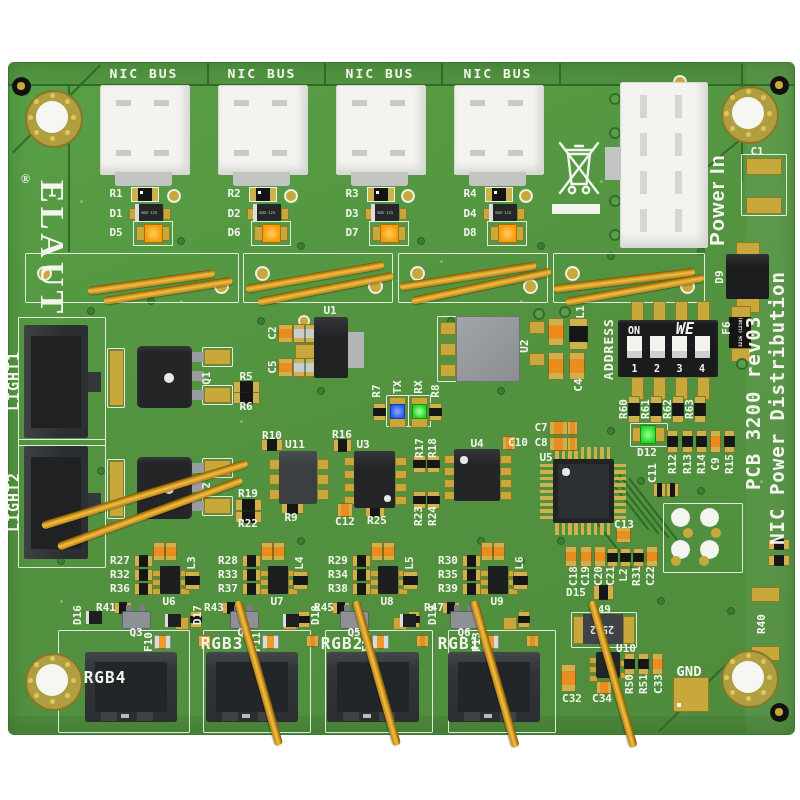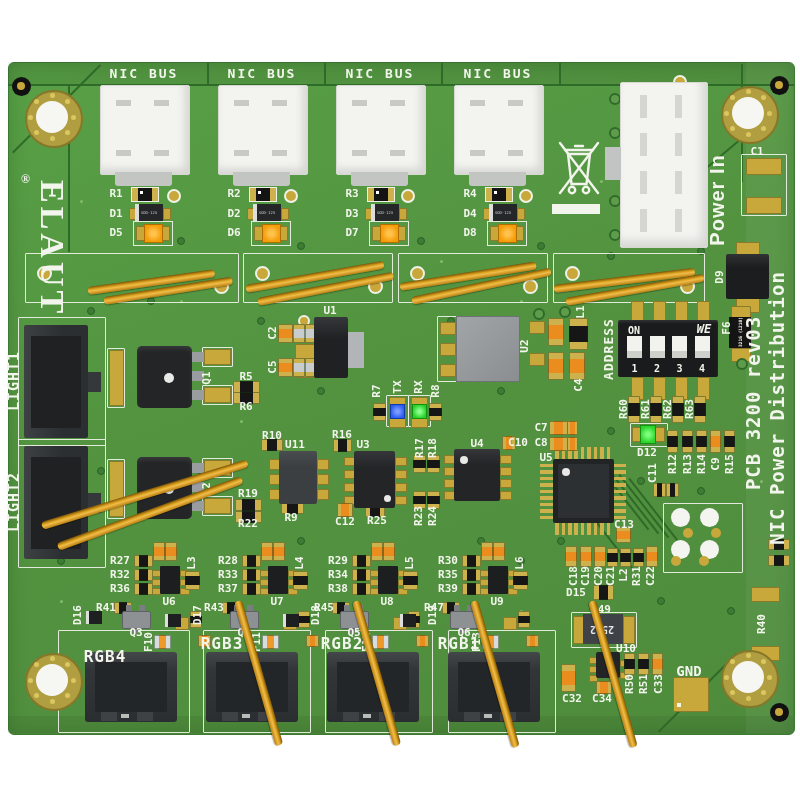--- a/index.html
+++ b/index.html
@@ -43,21 +43,21 @@
 
   <div class="vtext" style="left:608px;top:349px;font-size:13px">ADDRESS</div>
 
   <div class="vtext" style="left:14px;top:381px;font-size:15px">LIGHT1</div>
   <div class="vtext" style="left:14px;top:502px;font-size:15px">LIGHT2</div>
 
   <div class="lbl" style="left:689px;top:671px;font-size:14px">GND</div>
 
 
   <div class="lbl" style="left:634px;top:330px;font-size:10px">ON</div>
-  <div class="lbl" style="left:704px;top:329px;font-size:12px;font-style:italic">WE</div>
+  <div class="lbl" style="left:685px;top:329px;font-size:15px;font-style:italic">WE</div>
 
   <div class="vtext" style="left:740px;top:332px;font-size:4.5px;letter-spacing:0">3216 (1210)</div>
   <div class="lbl" style="left:602px;top:629px;font-size:10px;color:#e6e9ec;transform:translate(-50%,-50%) rotate(180deg)">2512</div>
 
   <div class="abs" style="left:556px;top:136px;z-index:8">
     <svg width="46" height="64" viewBox="0 0 46 64">
       <g stroke="#f2f5ec" fill="none" stroke-width="2.4" stroke-linecap="round">
         <path d="M12 18 h22 l-3.5 30 h-15 z"></path>
         <path d="M9 14 h28"></path>
         <path d="M19 10 h8"></path>
@@ -460,21 +460,21 @@
     <div style="position: absolute; left: 198px; top: 635px; width: 11px; height: 10px; background: linear-gradient(90deg, rgb(205, 177, 77) 0px, rgb(205, 177, 77) 24%, rgb(234, 140, 30) 24%, rgb(234, 140, 30) 76%, rgb(205, 177, 77) 76%); border: 1px solid rgba(25, 55, 20, 0.45); z-index: 12; border-radius: 1px;"></div>
     <div style="position: absolute; left: 190px; top: 611px; width: 10px; height: 15px; background: linear-gradient(rgb(205, 177, 77) 0px, rgb(205, 177, 77) 24%, rgb(22, 22, 22) 24%, rgb(22, 22, 22) 76%, rgb(205, 177, 77) 76%); border: 1px solid rgba(25, 55, 20, 0.45); z-index: 12; border-radius: 1px;"></div>
     <div style="position: absolute; left: 175px; top: 617px; width: 12px; height: 11px; background: rgb(201, 168, 59); border: 1px solid rgb(138, 122, 42); z-index: 9; border-radius: 1px;"></div>
     <div style="position: absolute; left: 86px; top: 611px; width: 16px; height: 13px; background: linear-gradient(90deg, rgb(221, 221, 221) 0px, rgb(221, 221, 221) 3px, rgb(29, 31, 33) 3px); z-index: 12;"></div>
     <div class="lbl v" style="left: 77px; top: 615px;">D16</div>
     <div style="position: absolute; left: 85px; top: 652px; width: 92px; height: 70px; background: linear-gradient(rgb(67, 71, 74), rgb(51, 54, 56) 25%, rgb(43, 46, 48)); border-radius: 3px; z-index: 15;"></div>
     <div style="position: absolute; left: 95px; top: 662px; width: 72px; height: 50px; background: rgb(35, 38, 40); z-index: 16;"></div>
     <div style="position: absolute; left: 101px; top: 712px; width: 16px; height: 9px; background: rgb(63, 66, 68); z-index: 17;"></div>
     <div style="position: absolute; left: 137px; top: 712px; width: 16px; height: 9px; background: rgb(63, 66, 68); z-index: 17;"></div>
     <div style="position: absolute; left: 121px; top: 714px; width: 8px; height: 4px; background: rgb(185, 189, 185); z-index: 18;"></div>
-    <div class="lbl" style="left: 105px; top: 656px; font-size: 16px; letter-spacing: 1px;">RGB4</div>
+    <div class="lbl" style="left: 105px; top: 677px; font-size: 16px; letter-spacing: 1px;">RGB4</div>
     <div class="lbl" style="left: 228px; top: 560px;">R28</div>
     <div style="position: absolute; left: 242px; top: 555px; width: 17px; height: 10px; background: linear-gradient(90deg, rgb(205, 177, 77) 0px, rgb(205, 177, 77) 24%, rgb(22, 22, 22) 24%, rgb(22, 22, 22) 76%, rgb(205, 177, 77) 76%); border: 1px solid rgba(25, 55, 20, 0.45); z-index: 12; border-radius: 1px;"></div>
     <div class="lbl" style="left: 228px; top: 574px;">R33</div>
     <div style="position: absolute; left: 242px; top: 569px; width: 17px; height: 10px; background: linear-gradient(90deg, rgb(205, 177, 77) 0px, rgb(205, 177, 77) 24%, rgb(22, 22, 22) 24%, rgb(22, 22, 22) 76%, rgb(205, 177, 77) 76%); border: 1px solid rgba(25, 55, 20, 0.45); z-index: 12; border-radius: 1px;"></div>
     <div class="lbl" style="left: 228px; top: 588px;">R37</div>
     <div style="position: absolute; left: 242px; top: 583px; width: 17px; height: 10px; background: linear-gradient(90deg, rgb(205, 177, 77) 0px, rgb(205, 177, 77) 24%, rgb(22, 22, 22) 24%, rgb(22, 22, 22) 76%, rgb(205, 177, 77) 76%); border: 1px solid rgba(25, 55, 20, 0.45); z-index: 12; border-radius: 1px;"></div>
     <div style="position: absolute; left: 261px; top: 542px; width: 10px; height: 17px; background: linear-gradient(rgb(205, 177, 77) 0px, rgb(205, 177, 77) 24%, rgb(234, 140, 30) 24%, rgb(234, 140, 30) 76%, rgb(205, 177, 77) 76%); border: 1px solid rgba(25, 55, 20, 0.45); z-index: 12; border-radius: 1px;"></div>
     <div style="position: absolute; left: 273px; top: 542px; width: 10px; height: 17px; background: linear-gradient(rgb(205, 177, 77) 0px, rgb(205, 177, 77) 24%, rgb(234, 140, 30) 24%, rgb(234, 140, 30) 76%, rgb(205, 177, 77) 76%); border: 1px solid rgba(25, 55, 20, 0.45); z-index: 12; border-radius: 1px;"></div>
     <div style="position: absolute; left: 268px; top: 566px; width: 20px; height: 28px; background: rgb(28, 30, 32); border-radius: 1px; z-index: 14;"></div>
     <div style="position: absolute; left: 260px; top: 570px; width: 8px; height: 5px; background: rgb(201, 168, 59); border: 1px solid rgb(138, 122, 42); z-index: 9; border-radius: 1px;"></div>

